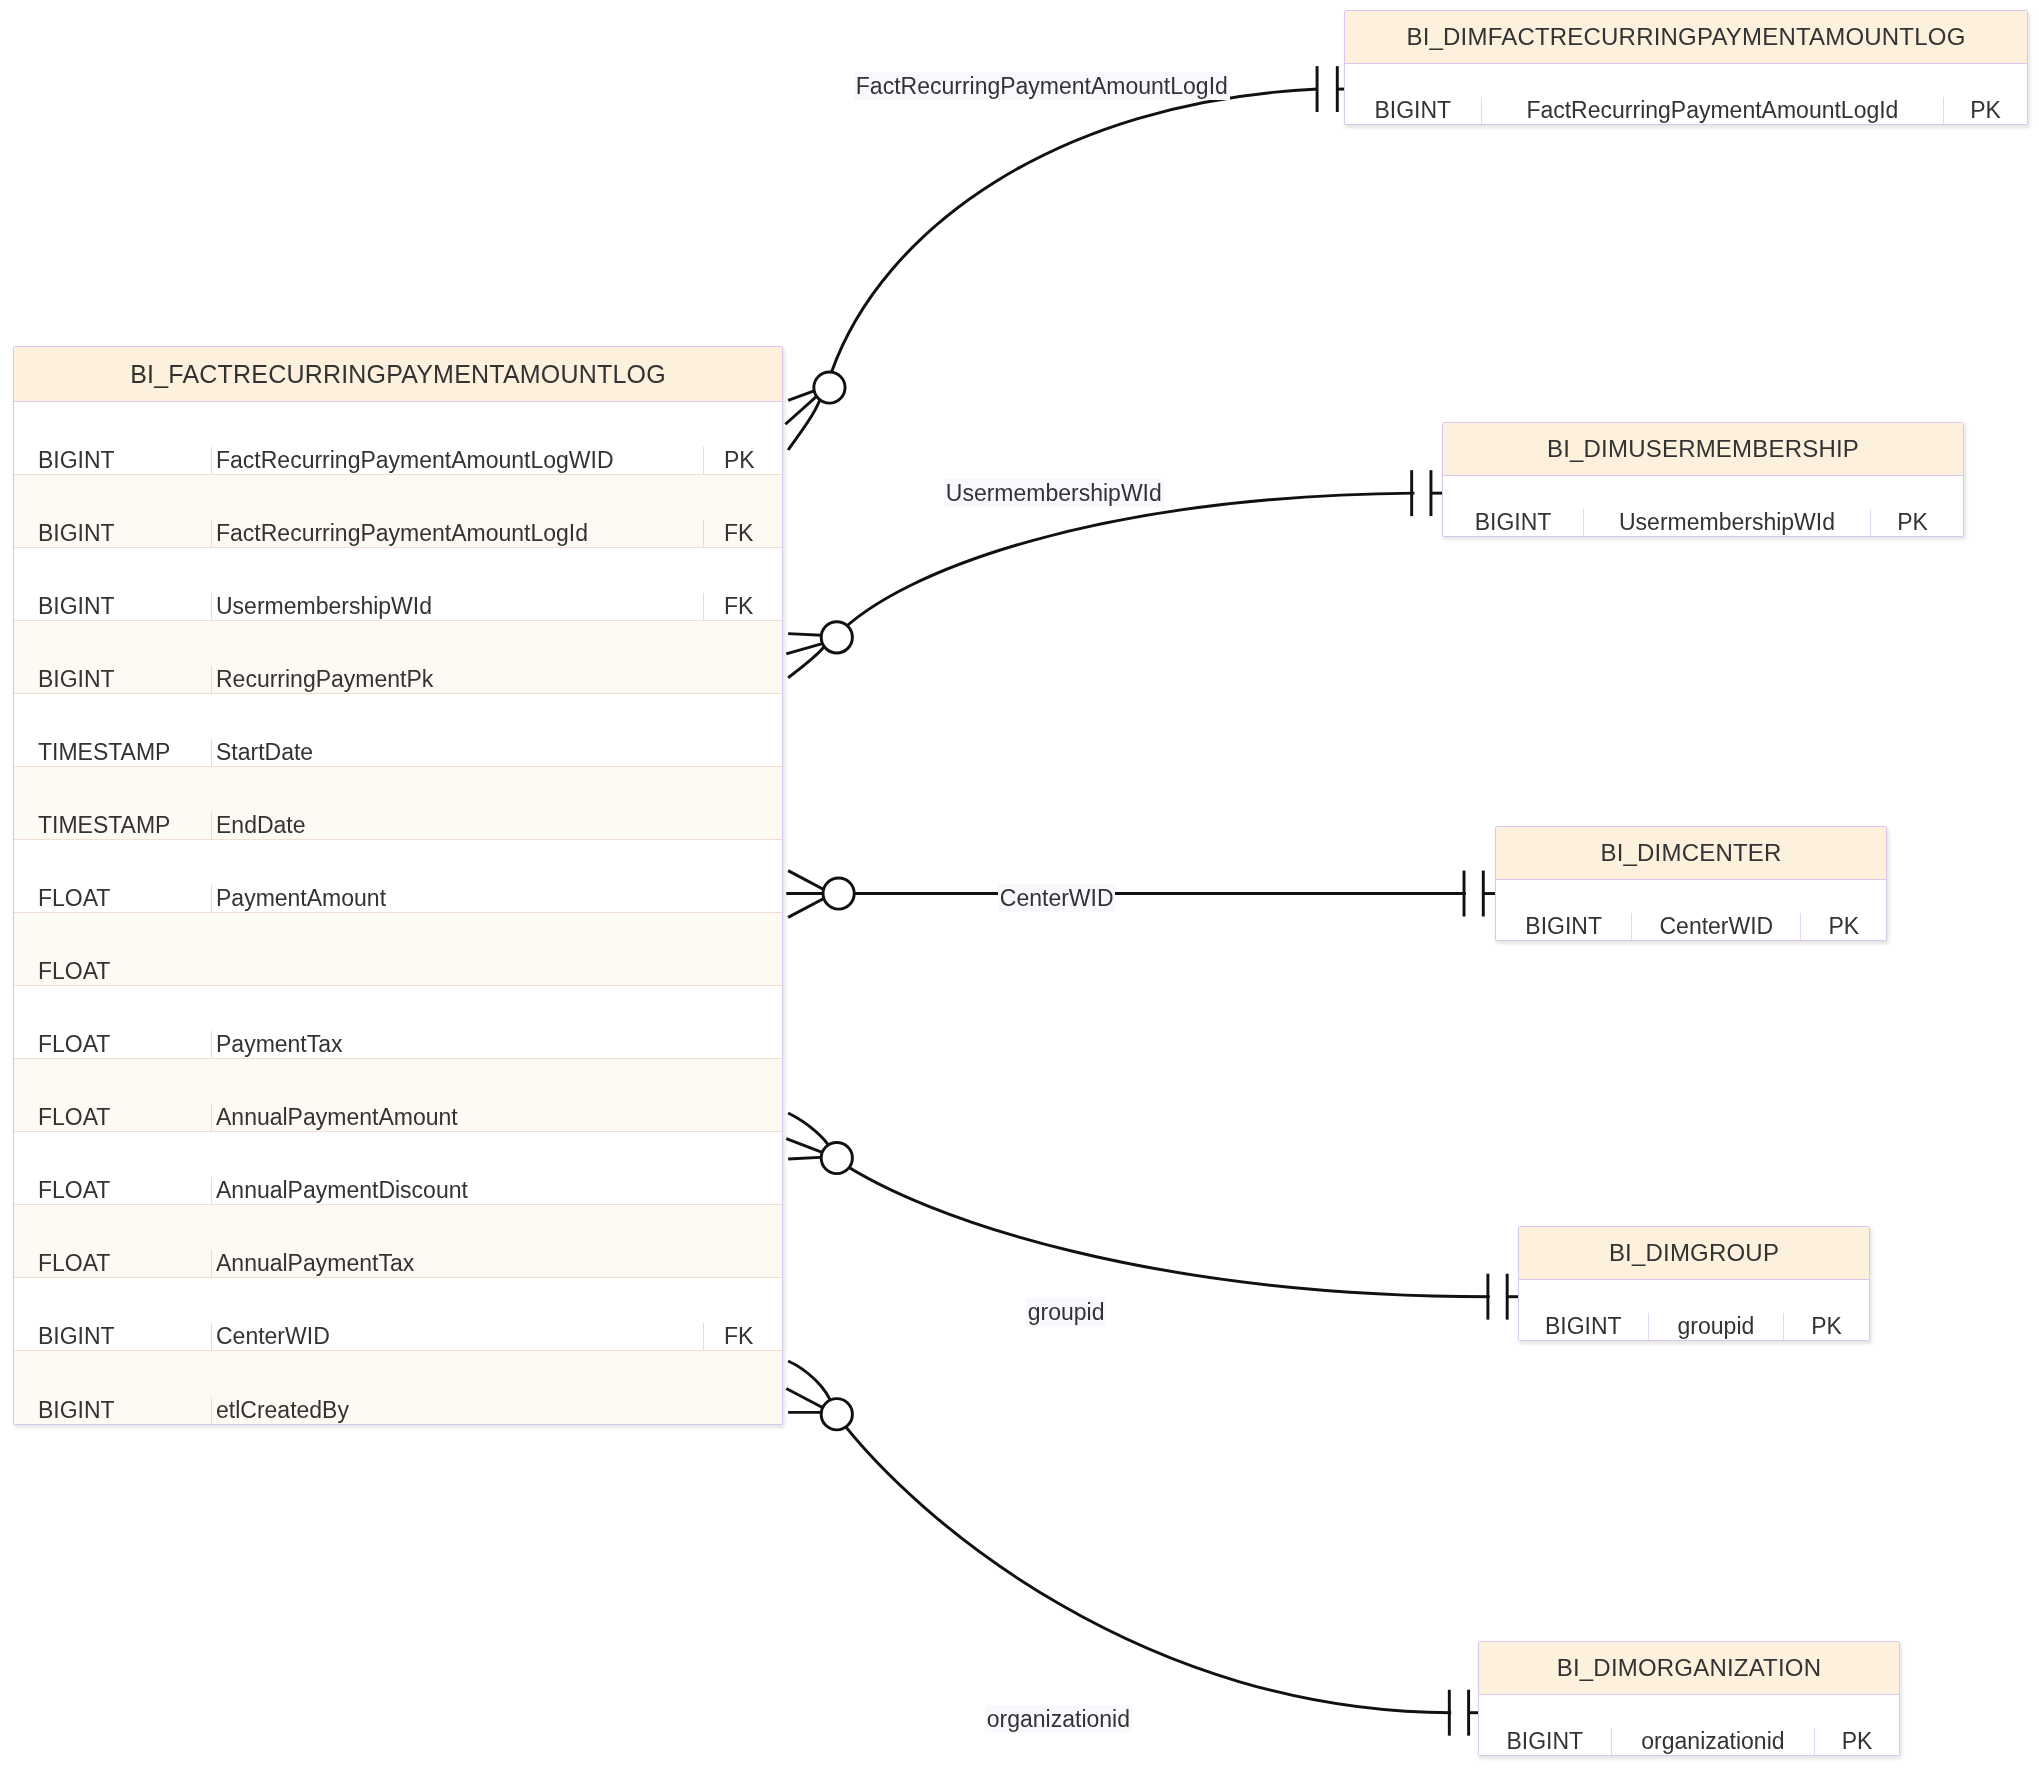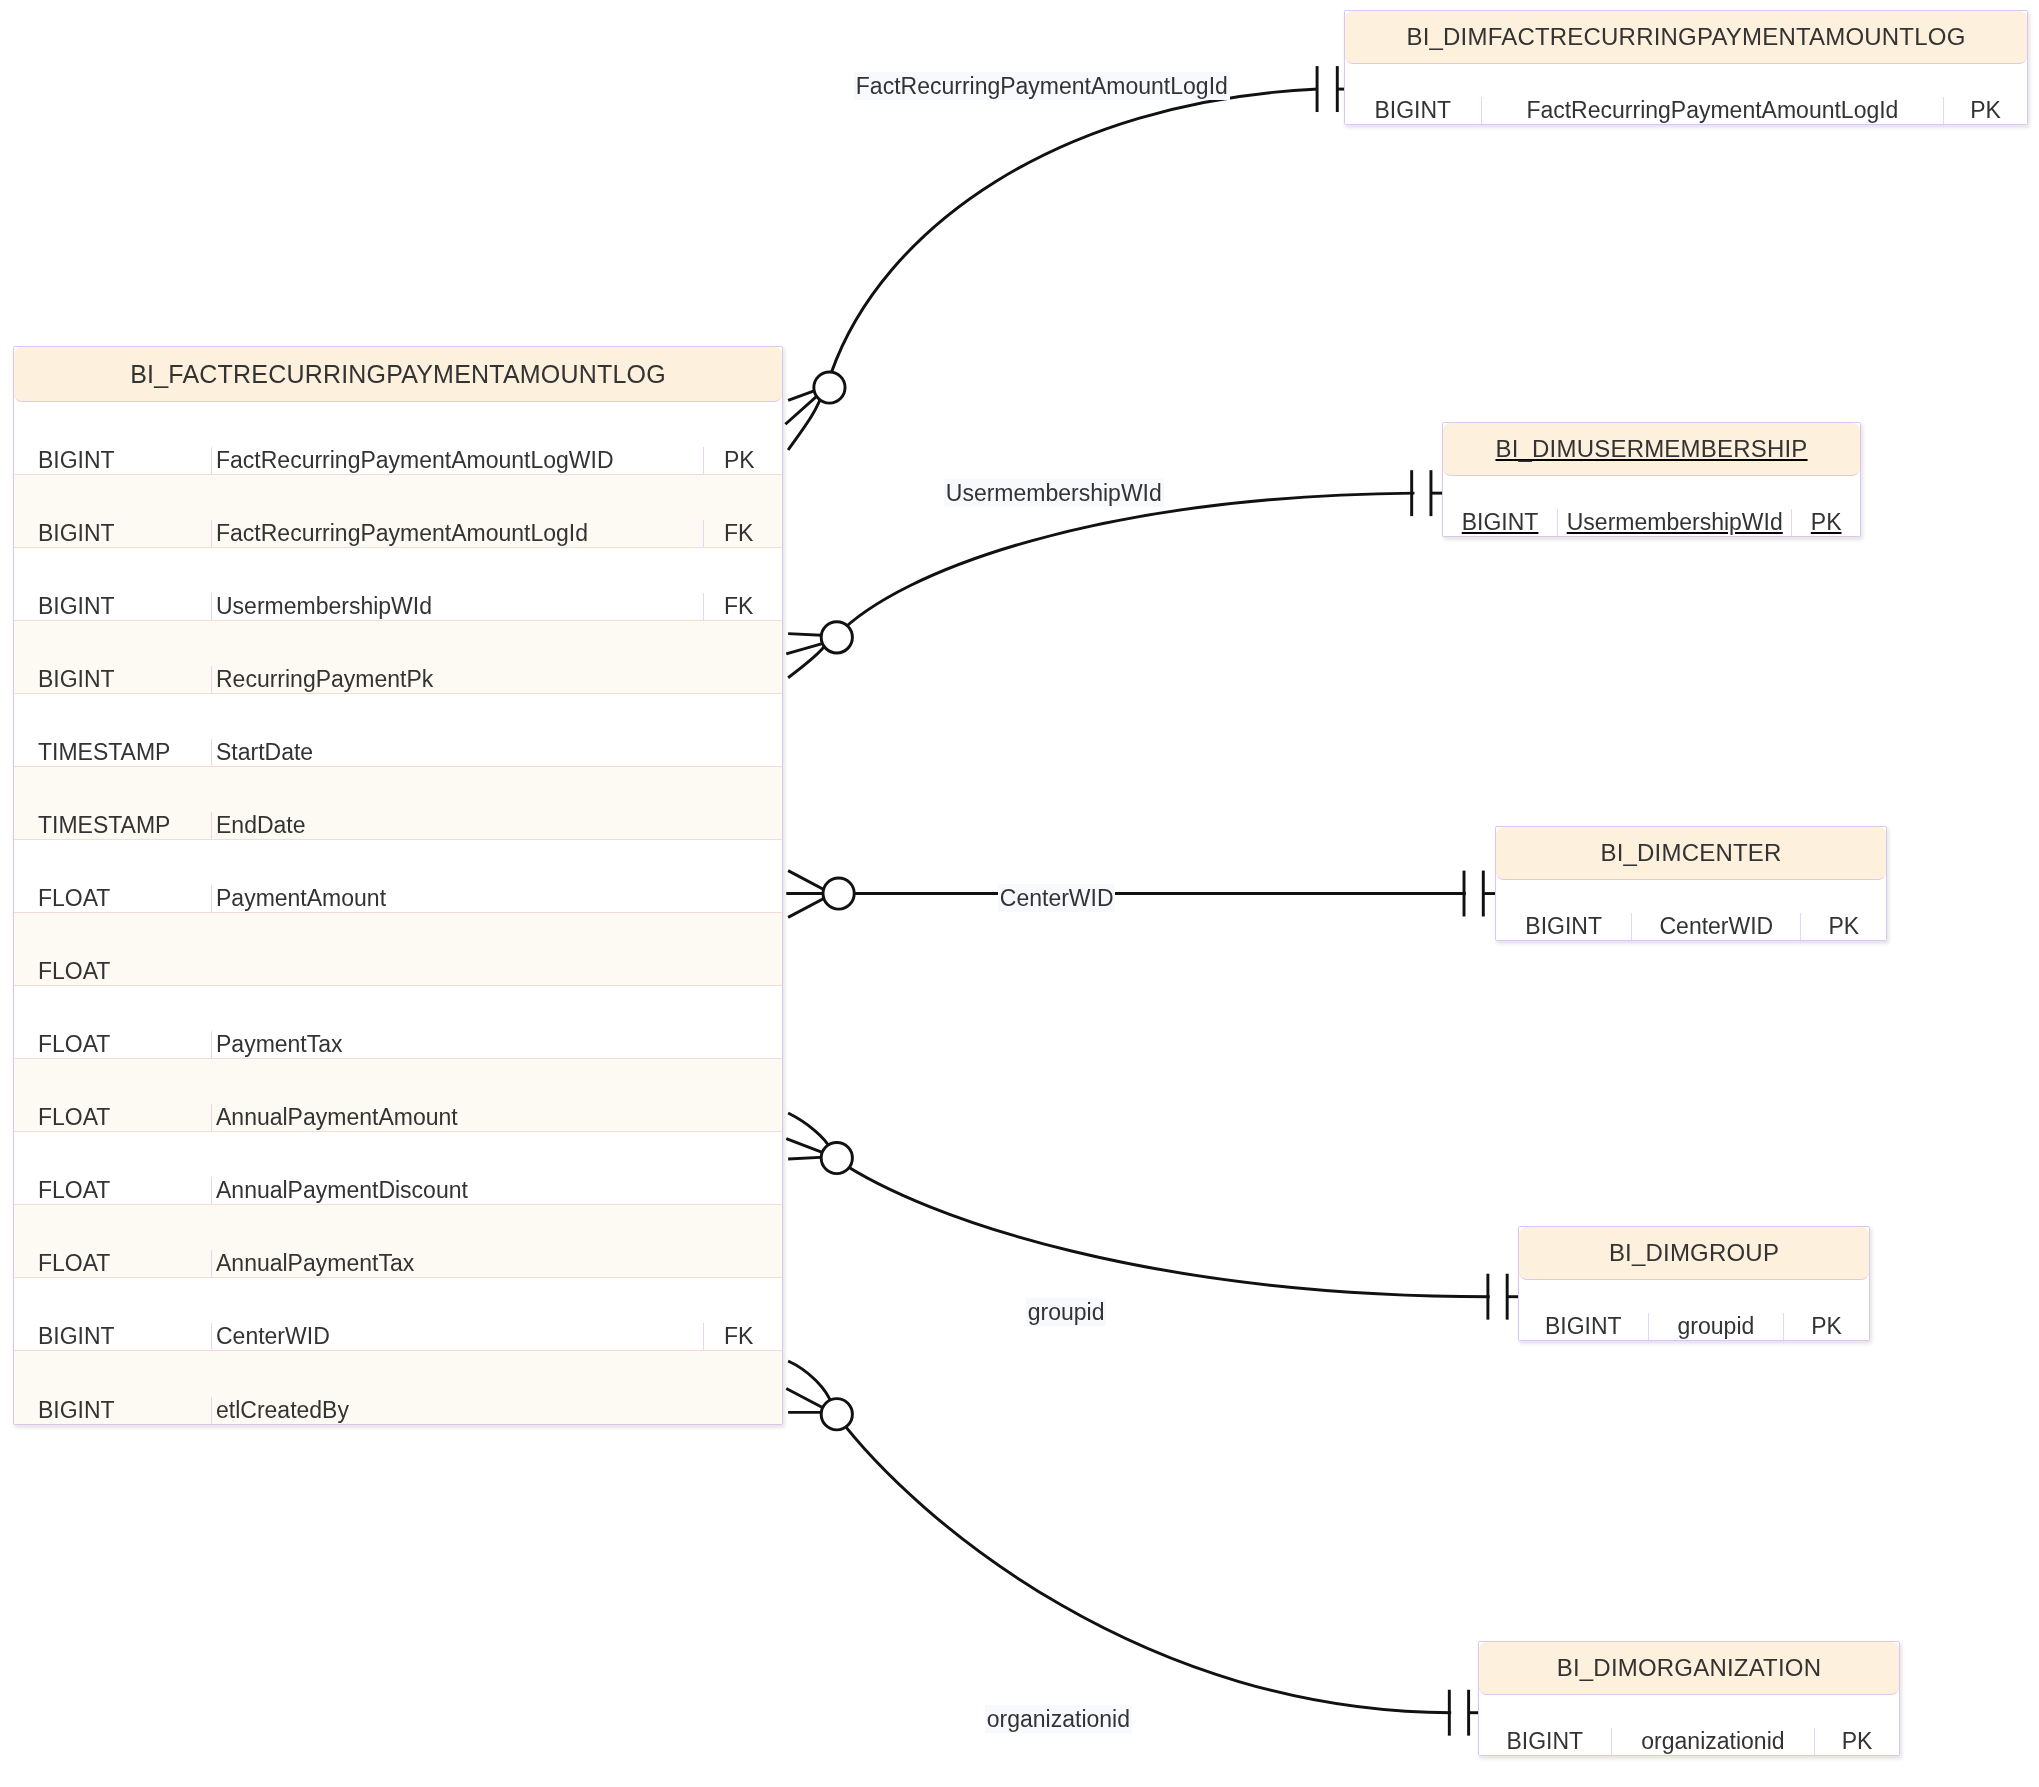--- a/index.html
+++ b/index.html
@@ -38,21 +38,20 @@
     color: #333333;
     text-align: center;
     font-size: 25px;
     letter-spacing: 0.2px;
     line-height: 1;
     display: flex;
     align-items: center;
     justify-content: center;
     border-bottom: 1.4px solid #ddc9ef;
     box-sizing: border-box;
-    border-radius: 8px;
   }
   .attr-row {
     display: flex;
     align-items: flex-end;
     box-sizing: border-box;
     border-bottom: 1.1px solid #f2ded0;
   }
   .attr-row:last-child { border-bottom: none; }
   .attr-row.odd  { background: #ffffff; }
   .attr-row.even { background: #fdfaf4; }
@@ -92,21 +91,21 @@
   .dim .cell { font-size: 23px; }
   .dim .cell-type { justify-content: center; padding-left: 0; }
   .dim .cell-name { justify-content: center; padding-left: 0; }
   .dim .cell-key  { justify-content: center; padding-left: 0; }
 
   #tbl-dimfact  { left: 1344px; top: 10px;   width: 684px; }
   #tbl-dimfact .cell-type { width: 136px; }
   #tbl-dimfact .cell-name { width: 464px; }
   #tbl-dimfact .cell-key  { width: 84px; }
 
-  #tbl-dimuser  { left: 1442px; top: 422px;  width: 419px; text-decoration: underline; }
+  #tbl-dimuser  { left: 1442px; top: 422px;  width: 522px; }
   #tbl-dimuser .cell-type { width: 140px; }
   #tbl-dimuser .cell-name { width: 287px; }
   #tbl-dimuser .cell-key  { width: 84px; }
 
   #tbl-dimcenter { left: 1495px; top: 826px; width: 392px; }
   #tbl-dimcenter .cell-type { width: 136px; }
   #tbl-dimcenter .cell-name { width: 170px; }
   #tbl-dimcenter .cell-key  { width: 86px; }
 
   #tbl-dimgroup { left: 1518px; top: 1226px; width: 352px; }

